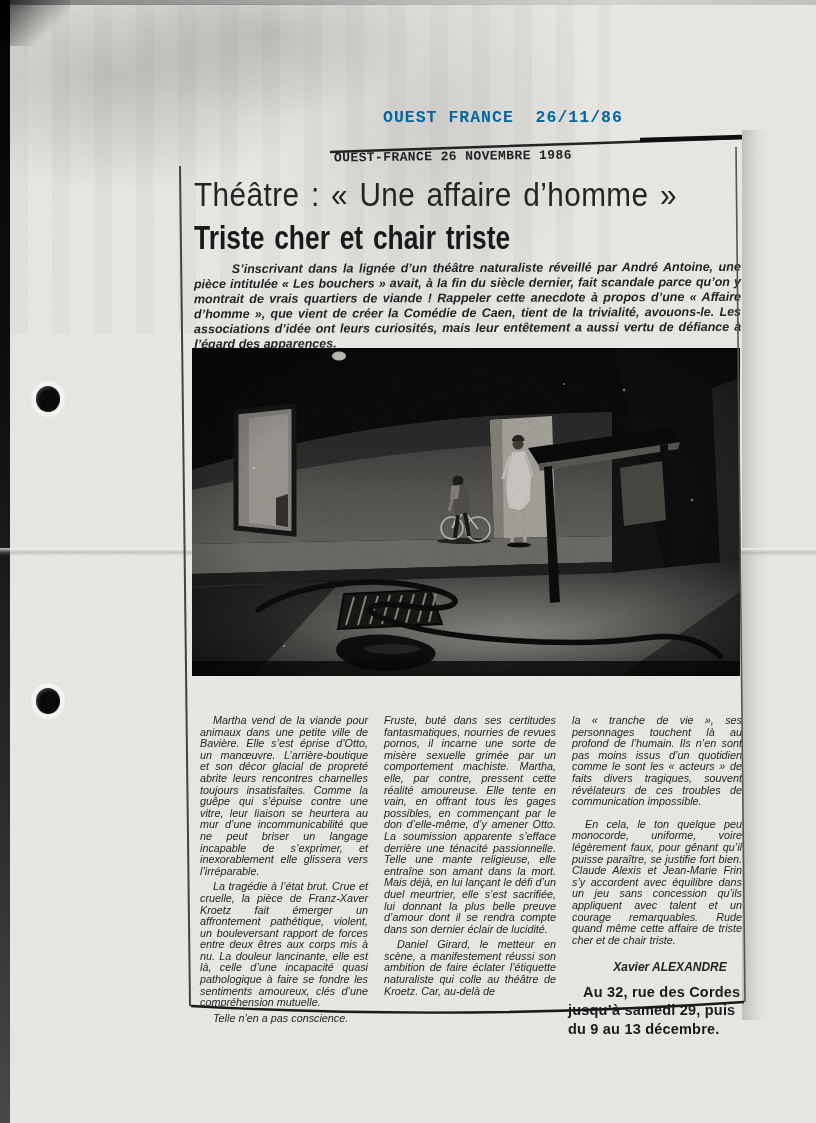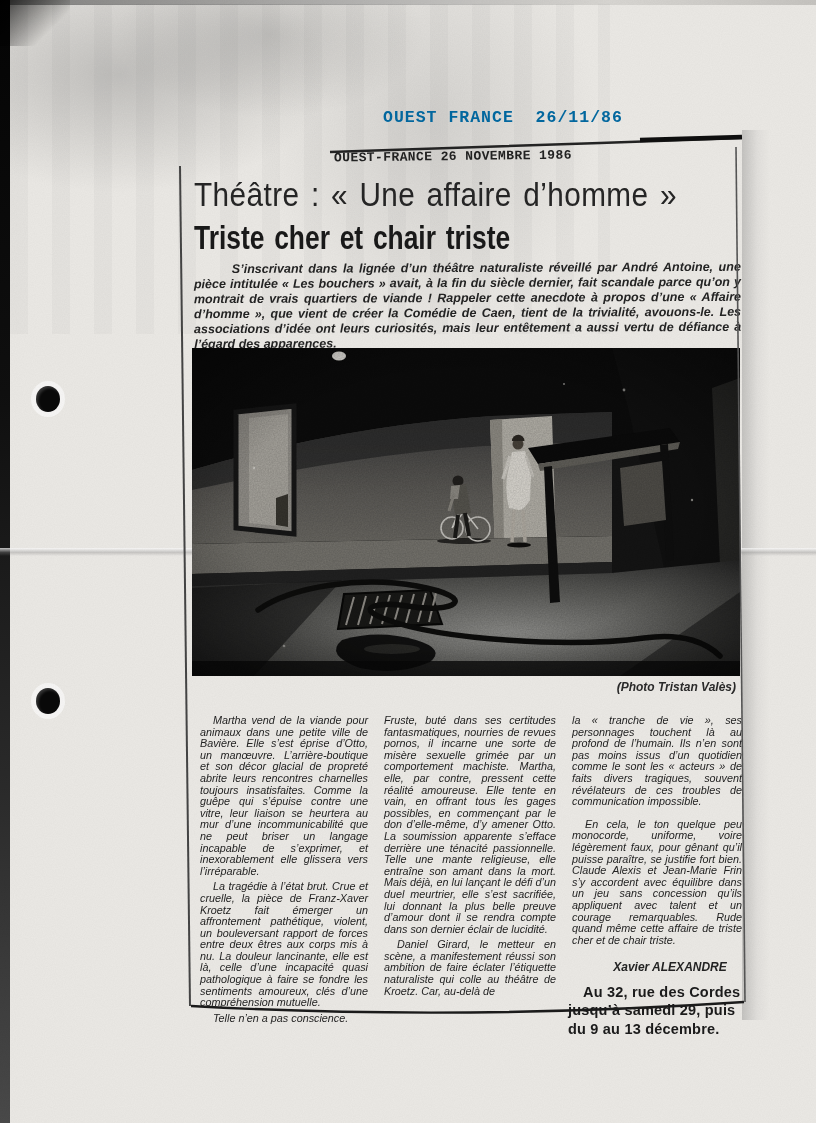--- a/index.html
+++ b/index.html
@@ -163,21 +163,20 @@
         <circle cx="432" cy="42" r="1.4"></circle>
           <circle cx="92" cy="298" r="1.3"></circle>
         <circle cx="500" cy="152" r="1.2"></circle>
           <circle cx="62" cy="120" r="1.2"></circle>
           <circle cx="372" cy="36" r="1"></circle>
       </g>
       <rect width="548" height="328" fill="url(#vig)"></rect>
       <rect width="548" height="328" filter="url(#grainP)" opacity="0.2"></rect>
     </svg>
   </div>
-  <div class="caption">(Photo Tristan Valès)</div>
 
   <div class="col col-1">
     <p class="indent">Martha vend de la viande pour animaux dans une petite ville de Bavière. Elle s’est éprise d’Otto, un manœuvre. L’arrière-boutique et son décor glacial de propreté abrite leurs rencontres charnelles toujours insatisfaites. Comme la guêpe qui s’épuise contre une vitre, leur liaison se heurtera au mur d’une incommunicabilité que ne peut briser un langage incapable de s’exprimer, et inexorablement elle glissera vers l’irréparable.</p>
     <p class="indent">La tragédie à l’état brut. Crue et cruelle, la pièce de Franz-Xaver Kroetz fait émerger un affrontement pathétique, violent, un bouleversant rapport de forces entre deux êtres aux corps mis à nu. La douleur lancinante, elle est là, celle d’une incapacité quasi pathologique à faire se fondre les sentiments amoureux, clés d’une compréhension mutuelle.</p>
     <p class="indent">Telle n’en a pas conscience.</p>
   </div>
   <div class="col col-2">
     <p>Fruste, buté dans ses certitudes fantasmatiques, nourries de revues pornos, il incarne une sorte de misère sexuelle grimée par un comportement machiste. Martha, elle, par contre, pressent cette réalité amoureuse. Elle tente en vain, en offrant tous les gages possibles, en commençant par le don d’elle-même, d’y amener Otto. La soumission apparente s’efface derrière une ténacité passionnelle. Telle une mante religieuse, elle entraîne son amant dans la mort. Mais déjà, en lui lançant le défi d’un duel meurtrier, elle s’est sacrifiée, lui donnant la plus belle preuve d’amour dont il se rendra compte dans son dernier éclair de lucidité.</p>
     <p class="indent">Daniel Girard, le metteur en scène, a manifestement réussi son ambition de faire éclater l’étiquette naturaliste qui colle au théâtre de Kroetz. Car, au-delà de</p>
   </div>

